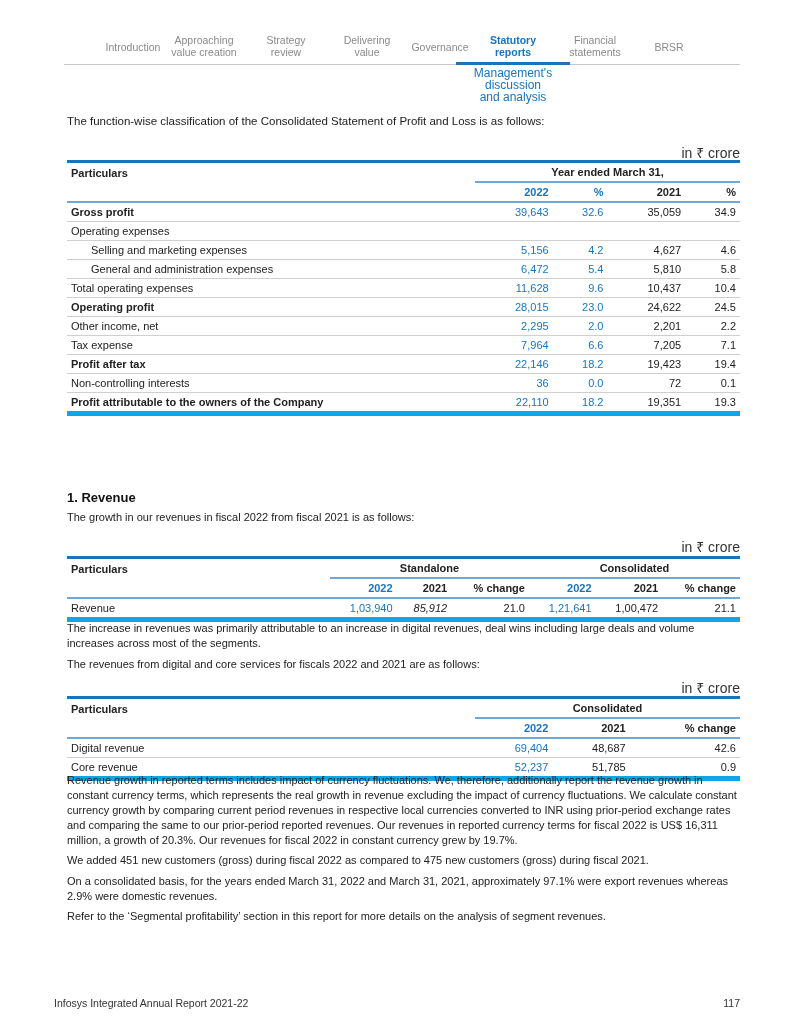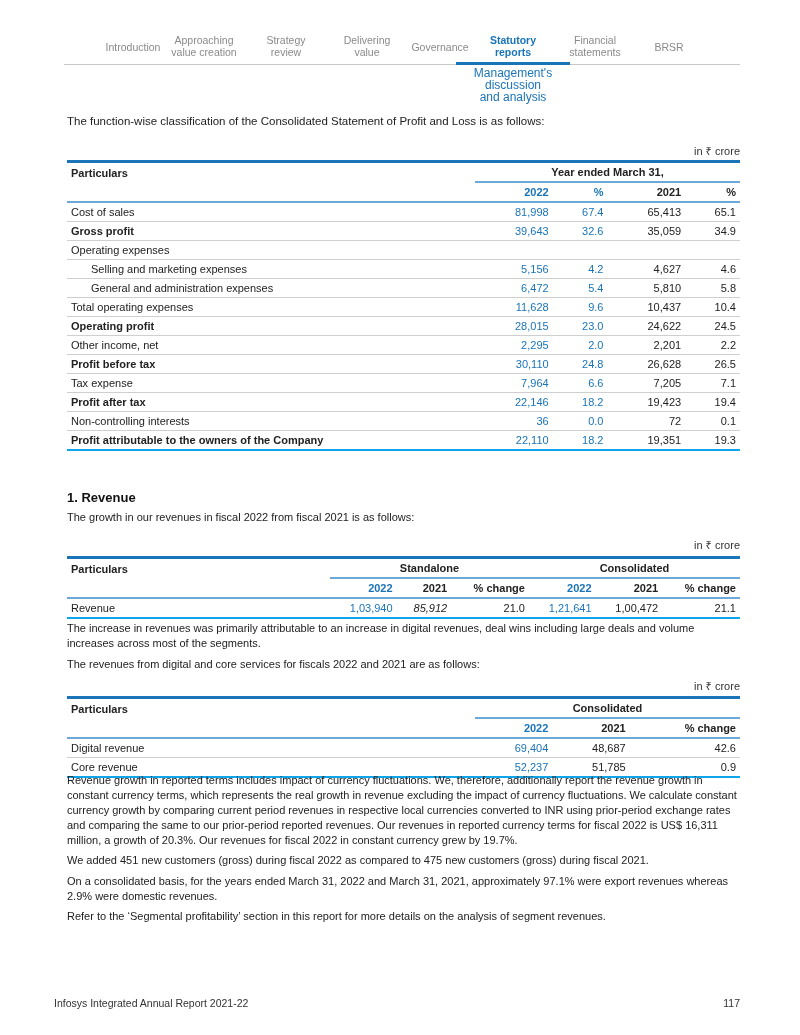--- a/index.html
+++ b/index.html
@@ -9,36 +9,36 @@
   .nav-bar-line { position: absolute; left: 0; top: 30px; width: 676px; height: 1px; background: #c8c8c8; }
   .nav-item { position: absolute; top: 0; text-align: center; font-size: 10.5px; line-height: 12px;
               color: #8a8a8a; white-space: pre-line; cursor: pointer; }
   .nav-item.single { top: 7px; }
   .nav-item.active { color: #1a74b8; font-weight: bold; }
   .nav-underline { position: absolute; left: 392px; top: 28px; width: 114px; height: 3px; background: #1a74b8; }
   .nav-sub { position: absolute; left: 390px; top: 33px; width: 118px; text-align: center; font-size: 12px;
              line-height: 12px; color: #1a74b8; white-space: pre-line; cursor: pointer; }
 
   .intro { position: absolute; left: 67px; top: 115px; font-size: 11.5px; color: #222; }
-  .unit { position: absolute; right: 60px; font-size: 11px; color: #333; }
+  .unit { position: absolute; right: 60px; font-size: 14px; color: #333; }
 
   table { position: absolute; left: 67px; width: 673px; border-collapse: collapse; font-size: 11px; }
   table td, table th { padding: 0 4px; height: 18px; }
   .topline { border-top: 3px solid #1a74b8; }
   th { font-weight: bold; text-align: right; color: #222; }
   th.left { text-align: left; }
   th.group { text-align: center; border-bottom: 2px solid #6fa8d6; }
   th.blue { color: #1a74b8; }
   .subhead th { border-bottom: 2px solid #6fa8d6; }
   td { text-align: right; border-bottom: 1px solid #cfcfcf; color: #222; }
   td.label { text-align: left; }
   td.indent { padding-left: 24px; }
   td.blue { color: #1a74b8; }
   tr.bold td.label { font-weight: bold; }
-  tr.last td { border-bottom: 2px solid #0ea5e9; }
+  tr.last td { border-bottom: 5px solid #0ea5e9; }
 
   .heading { position: absolute; left: 67px; top: 490px; font-size: 13px; font-weight: bold; color: #111; }
   .para { position: absolute; left: 67px; width: 675px; font-size: 11px; line-height: 15px; color: #222; }
   .footer-left { position: absolute; left: 54px; top: 997px; font-size: 10.5px; color: #333; }
   .footer-right { position: absolute; right: 60px; top: 997px; font-size: 10.5px; color: #333; }
 </style>
 </head>
 <body>
 
 <div class="nav">
@@ -72,27 +72,20 @@
     </tr>
     <tr class="subhead">
       <th style="border-bottom:2px solid #6fa8d6;"></th>
       <th class="blue">2022</th>
       <th class="blue">%</th>
       <th>2021</th>
       <th>%</th>
     </tr>
   </thead>
   <tbody id="pl-body">
-      <tr>
-        <td class="label">Cost of sales</td>
-        <td class="blue">81,998</td>
-        <td class="blue">67.4</td>
-        <td>65,413</td>
-        <td>65.1</td>
-      </tr>
       <tr class="bold">
         <td class="label">Gross profit</td>
         <td class="blue">39,643</td>
         <td class="blue">32.6</td>
         <td>35,059</td>
         <td>34.9</td>
       </tr>
       <tr>
         <td class="label">Operating expenses</td>
         <td class="blue"></td>
@@ -127,27 +120,20 @@
         <td class="blue">23.0</td>
         <td>24,622</td>
         <td>24.5</td>
       </tr>
       <tr>
         <td class="label">Other income, net</td>
         <td class="blue">2,295</td>
         <td class="blue">2.0</td>
         <td>2,201</td>
         <td>2.2</td>
-      </tr>
-      <tr class="bold">
-        <td class="label">Profit before tax</td>
-        <td class="blue">30,110</td>
-        <td class="blue">24.8</td>
-        <td>26,628</td>
-        <td>26.5</td>
       </tr>
       <tr>
         <td class="label">Tax expense</td>
         <td class="blue">7,964</td>
         <td class="blue">6.6</td>
         <td>7,205</td>
         <td>7.1</td>
       </tr>
       <tr class="bold">
         <td class="label">Profit after tax</td>

